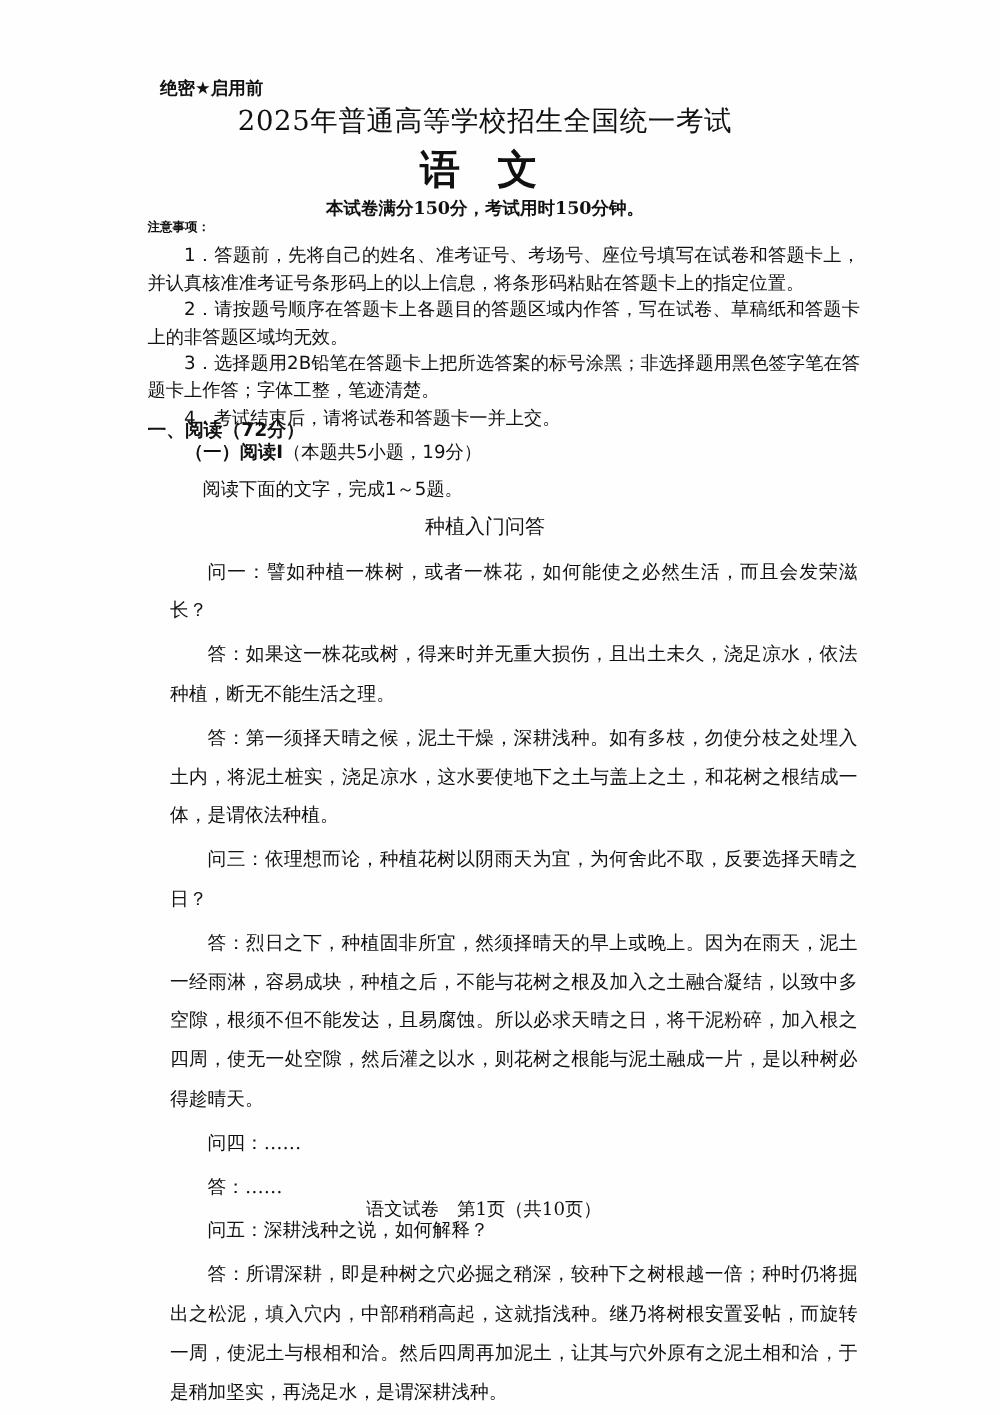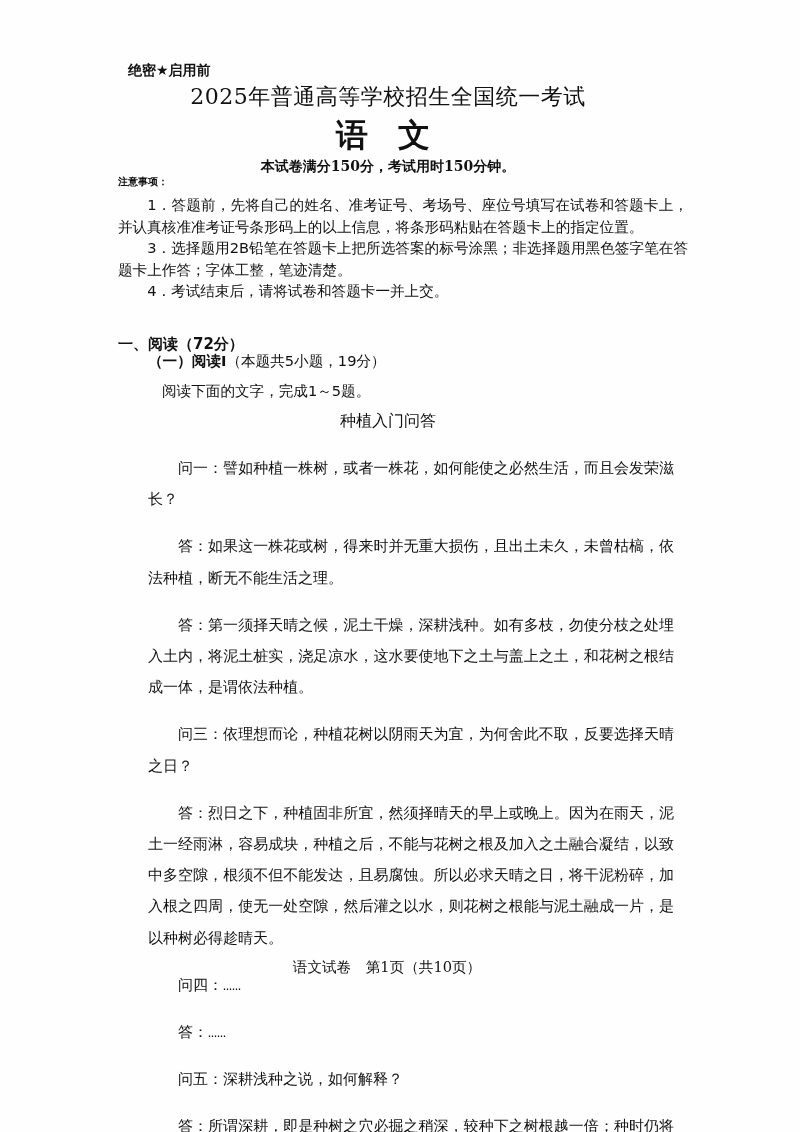--- a/index.html
+++ b/index.html
@@ -95,24 +95,23 @@
     }
     .passage {
       position: absolute;
       left: 132px; top: 438px;
       width: 558px;
       font-size: 15px;
       line-height: 31.2px;
       font-family: "DejaVu Serif", "Liberation Serif", serif;
     }
     .passage p {
-      margin: 16px;
+      margin: 4px;
       text-indent: 2em;
       text-align: justify;
-      font-family: Liberation Mono, monospace;
     }
     .footer {
       left: 0; width: 800px; text-align: center;
       top: 958px;
       font-size: 14.6px;
       transform: translateX(-13px);
     }
   </style>
 </head>
 <body>
@@ -120,35 +119,36 @@
 <div class="page">
 
   <div class="abs secret">绝密★启用前</div>
   <div class="abs exam-title">2025年普通高等学校招生全国统一考试</div>
   <div class="abs subject">语文</div>
   <div class="abs score-info">本试卷满分150分，考试用时150分钟。</div>
 
   <div class="abs notice-title">注意事项：</div>
   <div class="notice-block">
     <div class="notice-item">1．答题前，先将自己的姓名、准考证号、考场号、座位号填写在试卷和答题卡上，并认真核准准考证号条形码上的以上信息，将条形码粘贴在答题卡上的指定位置。</div>
+    <div class="notice-item">2．请按题号顺序在答题卡上各题目的答题区域内作答，写在试卷、草稿纸和答题卡上的非答题区域均无效。</div>
     <div class="notice-item">3．选择题用2B铅笔在答题卡上把所选答案的标号涂黑；非选择题用黑色签字笔在答题卡上作答；字体工整，笔迹清楚。</div>
     <div class="notice-item">4．考试结束后，请将试卷和答题卡一并上交。</div>
   </div>
 
   <div class="abs section-1">一、阅读（72分）</div>
   <div class="abs subsection-1">
     <span class="strong">（一）阅读Ⅰ</span><span>（本题共5小题，19分）</span>
   </div>
   <div class="abs instruction">阅读下面的文字，完成1～5题。</div>
 
   <div class="abs passage-title">种植入门问答</div>
 
   <div class="passage">
     <p>问一：譬如种植一株树，或者一株花，如何能使之必然生活，而且会发荣滋长？</p>
-    <p>答：如果这一株花或树，得来时并无重大损伤，且出土未久，未曾枯槁，依法种植，断无不能生活之理。</p>
+    <p>答：如果这一株花或树，得来时并无重大损伤，且出土未久，浇足凉水，依法种植，断无不能生活之理。</p>
     <p>答：第一须择天晴之候，泥土干燥，深耕浅种。如有多枝，勿使分枝之处埋入土内，将泥土桩实，浇足凉水，这水要使地下之土与盖上之土，和花树之根结成一体，是谓依法种植。</p>
     <p>问三：依理想而论，种植花树以阴雨天为宜，为何舍此不取，反要选择天晴之日？</p>
     <p>答：烈日之下，种植固非所宜，然须择晴天的早上或晚上。因为在雨天，泥土一经雨淋，容易成块，种植之后，不能与花树之根及加入之土融合凝结，以致中多空隙，根须不但不能发达，且易腐蚀。所以必求天晴之日，将干泥粉碎，加入根之四周，使无一处空隙，然后灌之以水，则花树之根能与泥土融成一片，是以种树必得趁晴天。</p>
     <p>问四：……</p>
     <p>答：……</p>
     <p>问五：深耕浅种之说，如何解释？</p>
     <p>答：所谓深耕，即是种树之穴必掘之稍深，较种下之树根越一倍；种时仍将掘出之松泥，填入穴内，中部稍稍高起，这就指浅种。继乃将树根安置妥帖，而旋转一周，使泥土与根相和洽。然后四周再加泥土，让其与穴外原有之泥土相和洽，于是稍加坚实，再浇足水，是谓深耕浅种。</p>
   </div>
 
   <div class="abs footer">语文试卷　第1页（共10页）</div>

